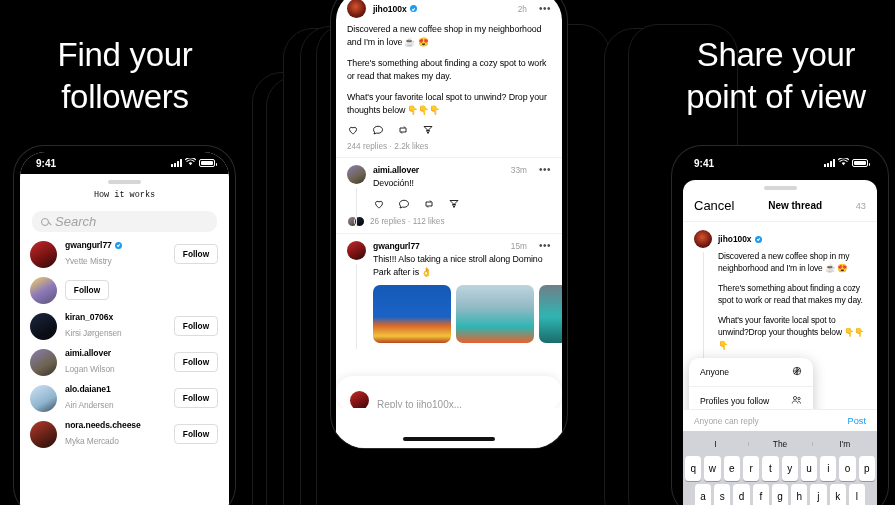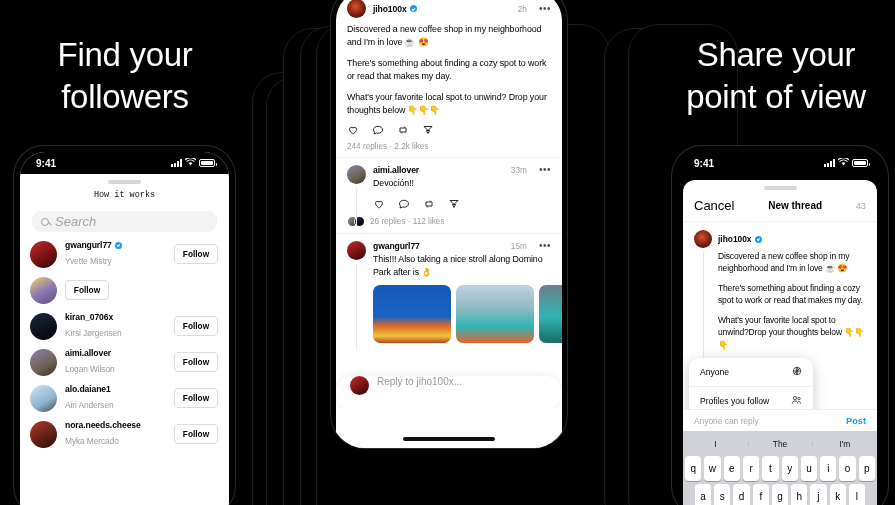--- a/index.html
+++ b/index.html
@@ -138,21 +138,21 @@
   .c-facepile { display:flex; align-items:center; gap:5px; padding-top:6px; }
   .c-facepile .fp { display:flex; }
   .c-facepile .fp span { width:11px;height:11px;border-radius:50%;border:1.3px solid #fff;display:block;overflow:hidden; }
   .c-facepile .fp span:nth-child(2){ margin-left:-4px; }
   .c-imgs { display: flex; gap: 5px; padding-top: 6px; }
   .c-imgs .ci { height: 58px; border-radius: 7px; overflow: hidden; flex: none; }
 
   .c-replybar {
     position: absolute; left: 0; right: 0; bottom: 38px; height: 34px;
     background: #fff; border-radius: 17px;
-    display: flex; align-items: flex-start; gap: 8px; padding: 0 14px;
+    display: flex; align-items: flex-end; gap: 8px; padding: 0 14px;
     box-shadow: 0 -1px 8px rgba(0,0,0,.08);
   }
   .c-replybar .rb-av { width: 19px; height:19px; border-radius:50%; flex:none; overflow:hidden;}
   .c-replybar span { font-size: 10px; color: #9a9a9a; }
   .c-bottombar {
     position:absolute; left:0; right:0; bottom:0; height: 40px; background:#fff;
     display:flex; align-items:flex-end; justify-content:center; padding-bottom: 7px;
   }
   .home-ind { width: 92px; height: 4px; border-radius: 2px; background: #111; }
 
@@ -188,21 +188,21 @@
   }
   .r-menu-item:last-child { border-bottom: none; }
   .r-menu-item .mi-ic { font-size: 9px; color:#111; }
 
   .r-footer {
     position: absolute; left: 0; right: 0; bottom: 85px; height: 22px;
     display:flex; align-items:center; justify-content:space-between;
     padding: 0 11px; border-top: 1px solid #eee; background:#fff;
   }
   .r-footer .ft-l { font-size: 8.4px; color: #a5a5a5; }
-  .r-footer .ft-r { font-size: 9.2px; color: #1d9bf0; font-weight: bold; }
+  .r-footer .ft-r { font-size: 9.2px; color: #1d9bf0; font-weight: normal; }
 
   
   .kb { position:absolute; left:0; right:0; bottom:0; height: 85px; background:#d1d3d9; padding-top: 3px;}
   .kb-pred { display:flex; height: 19px; align-items:center; }
   .kb-pred div { flex:1; text-align:center; font-size:8.4px; color:#111; position:relative;}
   .kb-pred div + div::before { content:''; position:absolute; left:0; top:3px; bottom:3px; width:1px; background:#b6b8bd;}
   .kb-row { display:flex; justify-content:center; gap:3px; padding: 3px 2px 0; }
   .kb-key {
     background:#fff; border-radius:3.5px; height: 25px; flex: 1;
     display:flex; align-items:center; justify-content:center;

